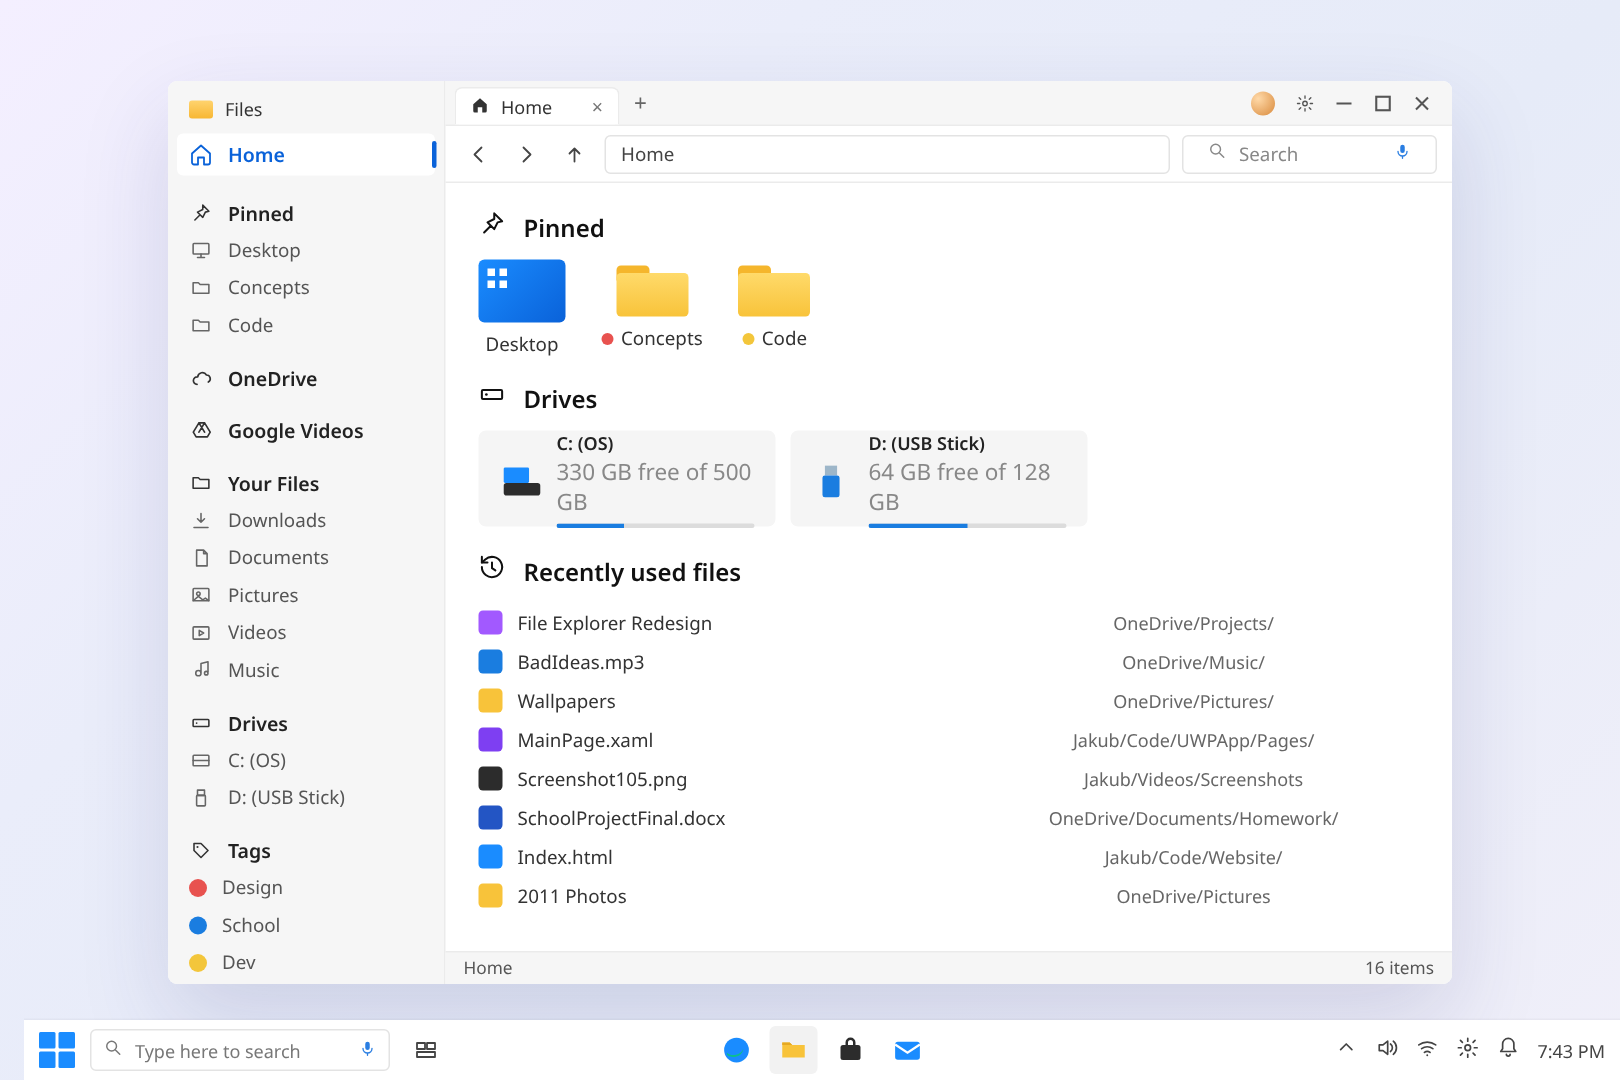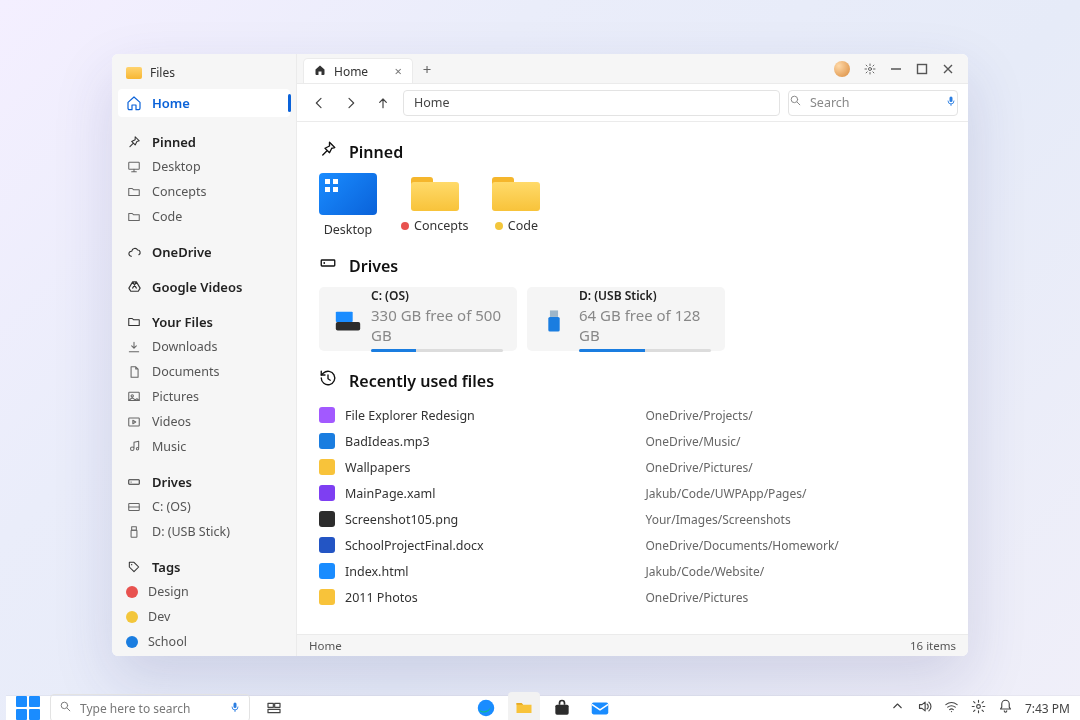--- a/index.html
+++ b/index.html
@@ -221,21 +221,21 @@
     font-size: 12.5px;
     color: #444;
   }
   .search {
     width: 170px;
     height: 26px;
     border: 1px solid #e3e3e3;
     border-radius: 4px;
     display: flex;
     align-items: center;
-    padding: 0 0;
+    padding: 0 16px;
     gap: 8px;
     font-size: 12.5px;
     color: #888;
   }
   .search .mic { margin-left: auto; color: #2a7ee2; }
   .content {
     flex: 1;
     overflow-y: auto;
     padding: 14px 22px 0 22px;
     scrollbar-width: thin;
@@ -368,39 +368,39 @@
     height: 26px;
     font-size: 12.5px;
     color: #333;
     cursor: pointer;
   }
   .recent-row .rico {
     width: 16px;
     height: 16px;
     border-radius: 3px;
   }
-  .recent-row .rpath { color: #666; font-size: 12px; }
+  .recent-row .rpath { color: #666; font-size: 12px; text-align: center; }
   .statusbar {
     height: 22px;
     background: #f6f6f6;
     border-top: 1px solid #ebebeb;
     display: flex;
     align-items: center;
     justify-content: space-between;
     padding: 0 12px;
     font-size: 11.5px;
     color: #555;
   }
   
   .taskbar {
     position: absolute;
-    left: 6px;
+    left: 16px;
     right: 0;
     bottom: 0;
-    height: 24px;
+    height: 40px;
     background: #ffffff;
     display: flex;
     align-items: center;
     padding: 0 10px;
     gap: 10px;
     box-shadow: 0 -1px 0 rgba(0, 0, 0, 0.03);
   }
   .start-btn {
     width: 24px;
     height: 24px;
@@ -621,26 +621,26 @@
             <circle cx="8" cy="8" r="1.2" fill="currentColor"></circle>
           </svg>
         </span>
       <span>Tags</span>
     </div>
     <div class="side-sub">
       <span class="tag-dot" style="background:#e8524f"></span>
       <span>Design</span>
     </div>
     <div class="side-sub">
+      <span class="tag-dot" style="background:#1a7de0"></span>
+      <span>School</span>
+    </div>
+    <div class="side-sub">
       <span class="tag-dot" style="background:#f3c63b"></span>
       <span>Dev</span>
-    </div>
-    <div class="side-sub">
-      <span class="tag-dot" style="background:#1a7de0"></span>
-      <span>School</span>
     </div>
     <div class="side-sub">
       
       
     </div>
   </div>
 
   <div class="main">
 
     <div class="tabbar">
@@ -799,21 +799,21 @@
             <span class="rpath">OneDrive/Pictures/</span>
           </div>
           <div class="recent-row">
             <span class="rico" style="background:#7e3ff2"></span>
             <span>MainPage.xaml</span>
             <span class="rpath">Jakub/Code/UWPApp/Pages/</span>
           </div>
           <div class="recent-row">
             <span class="rico" style="background:#2c2c2c"></span>
             <span>Screenshot105.png</span>
-            <span class="rpath">Your/Images/Screenshots</span>
+            <span class="rpath">Jakub/Videos/Screenshots</span>
           </div>
           <div class="recent-row">
             <span class="rico" style="background:#2355c4"></span>
             <span>SchoolProjectFinal.docx</span>
             <span class="rpath">OneDrive/Documents/Homework/</span>
           </div>
           <div class="recent-row">
             <span class="rico" style="background:#1a8cff"></span>
             <span>Index.html</span>
             <span class="rpath">Jakub/Code/Website/</span>

